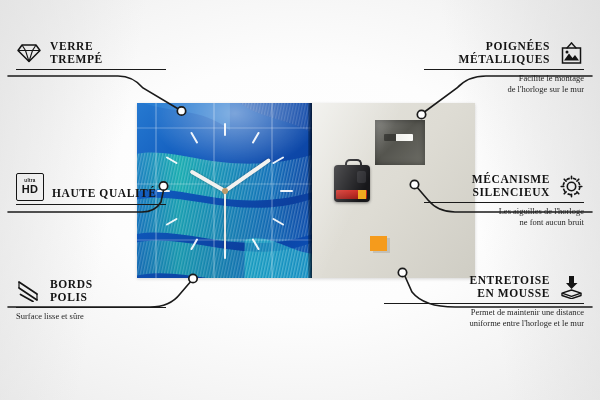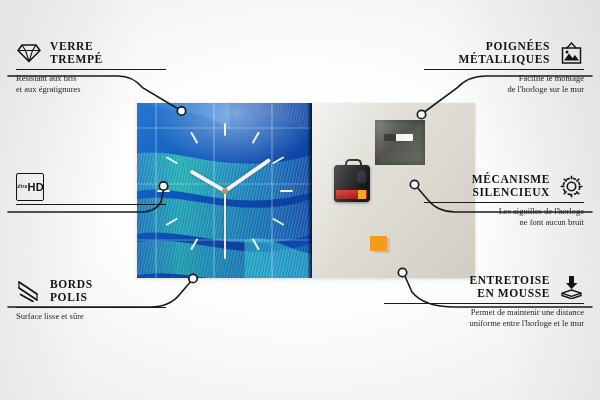--- a/index.html
+++ b/index.html
@@ -220,21 +220,21 @@
     flex: 0 0 26px;
     display: flex;
     align-items: center;
     justify-content: center;
     color: #141414;
   }
   .icon svg { display: block; }
   .icon-hd {
     border: 1.6px solid #141414;
     border-radius: 2px;
-    flex-direction: row;
+    flex-direction: column;
     line-height: 1;
     font-family: "Liberation Sans", sans-serif;
   }
   .icon-hd .u { font-size: 4.5px; font-weight: bold; letter-spacing: .3px; }
   .icon-hd .h { font-size: 11px; font-weight: bold; letter-spacing: .3px; }
 
   
   #wires {
     position: absolute;
     left: 0; top: 0;
@@ -371,34 +371,31 @@
           <path d="M5 2 H19 L23 7.5 L12 18.5 L1 7.5 Z" fill="none" stroke="currentColor" stroke-width="1.5" stroke-linejoin="round"></path>
           <path d="M1 7.5 H23 M5 2 L8.5 7.5 L12 18.5 M19 2 L15.5 7.5 L12 18.5 M8.5 7.5 H15.5" fill="none" stroke="currentColor" stroke-width="1.1"></path>
         </svg>
       </span>
       <span class="title">
         <span>VERRE</span><br>
         <span>TREMPÉ</span>
       </span>
     </div>
     <div class="rule"></div>
-    <div class="desc">
-      <span>Résistant aux bris</span><br>
-      <span>et aux égratignures</span>
-    </div>
   </div>
 
   <div class="callout left" style="left:16px; top:173px; width:150px;">
     <div class="head">
       <span class="icon icon-hd">
         <span class="u">ultra</span>
         <span class="h">HD</span>
       </span>
       <span class="title">
         <br>
+        <span>HAUTE QUALITÉ</span>
       </span>
     </div>
     <div class="rule"></div>
   </div>
 
   <div class="callout left" style="left:16px; top:278px; width:150px;">
     <div class="head">
       <span class="icon">
         <svg width="24" height="22" viewBox="0 0 24 22">
           <path d="M2 2 L20 14 M2 8 L20 20 M3.5 14.5 L16 21.5" fill="none" stroke="currentColor" stroke-width="1.7" stroke-linecap="round"></path>

